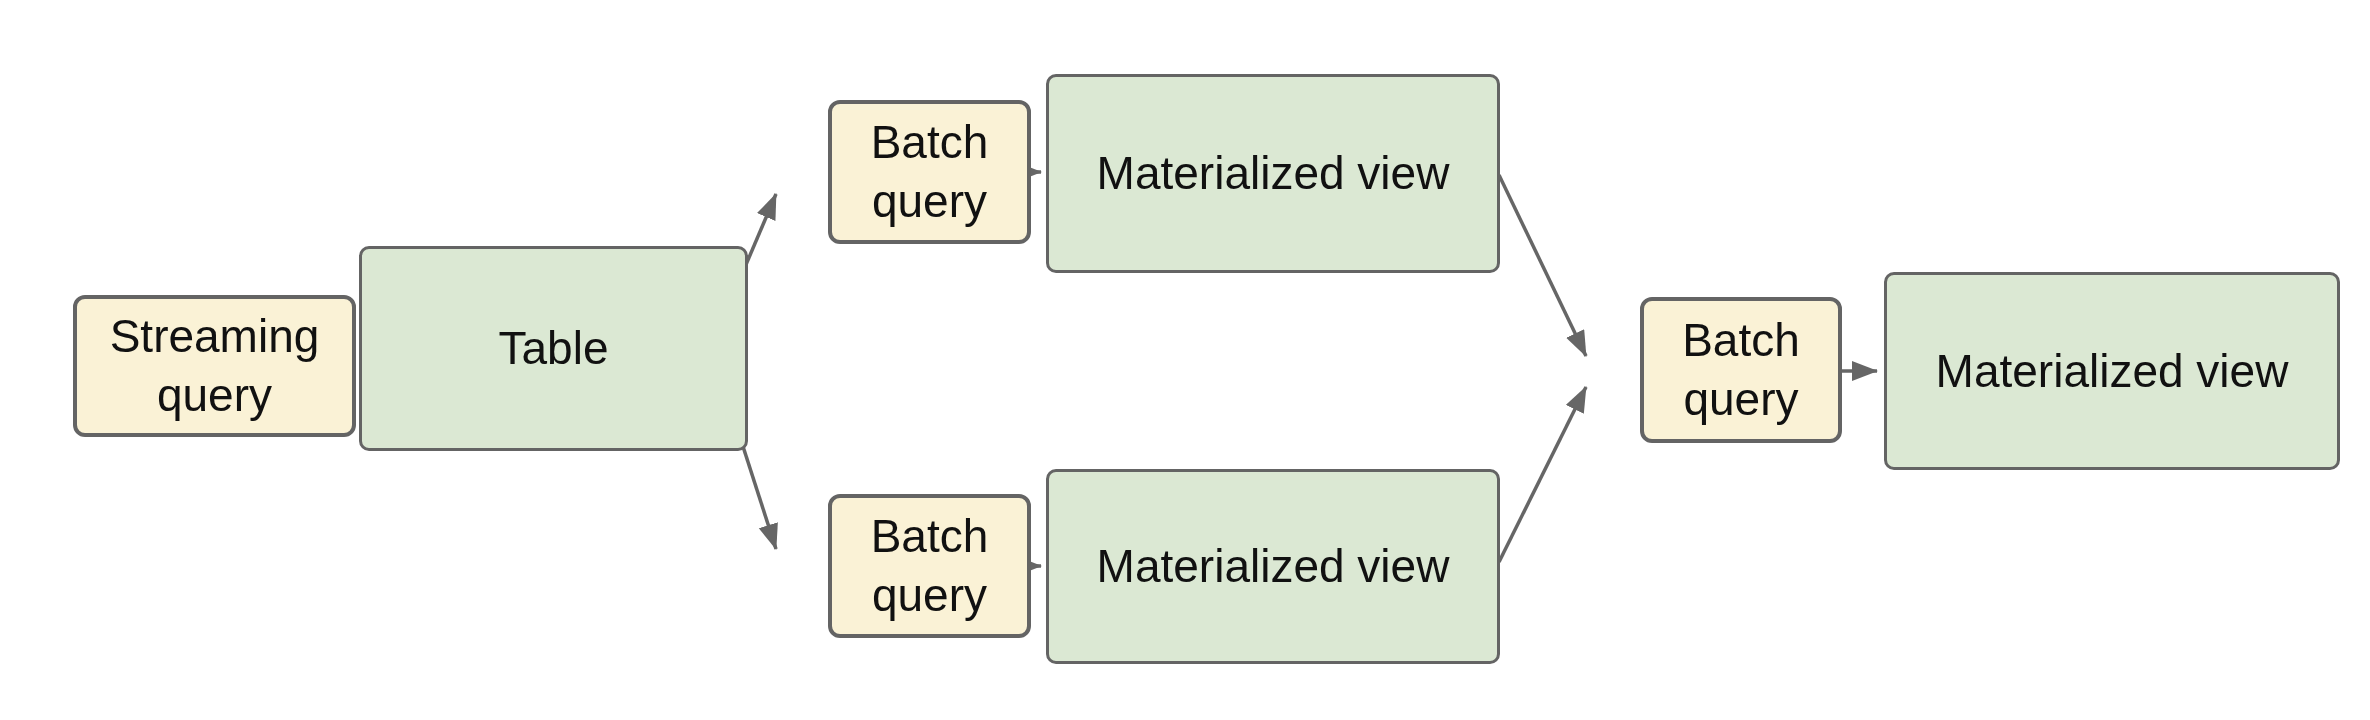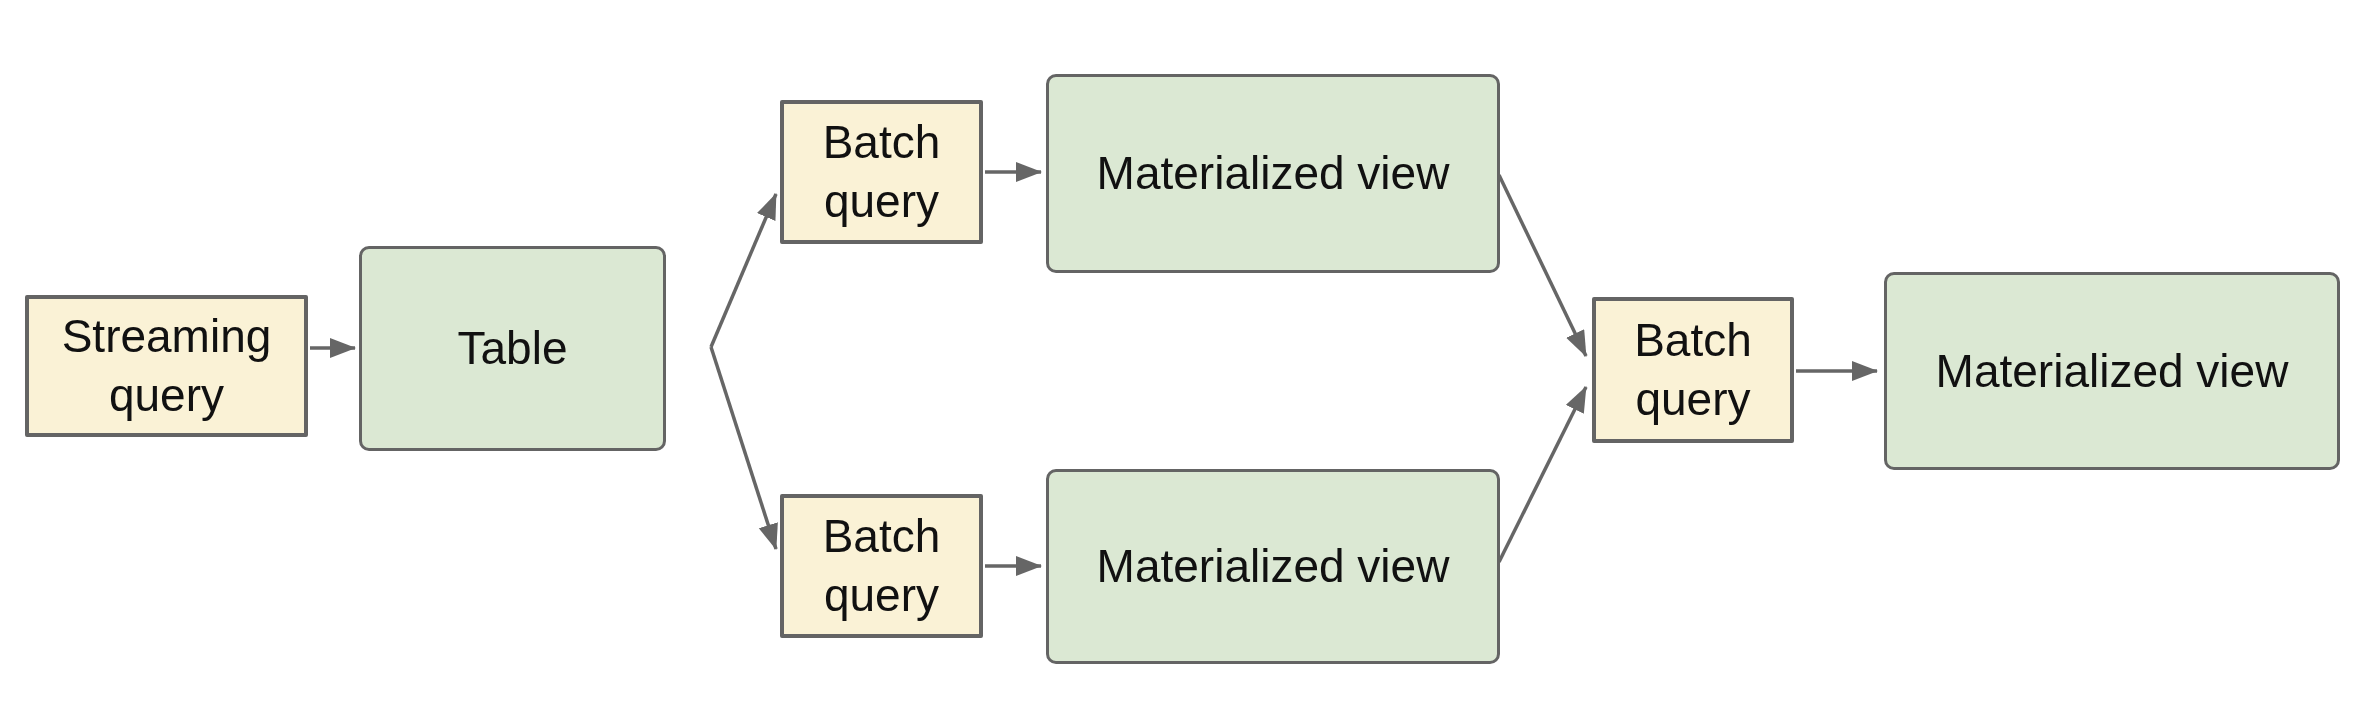--- a/index.html
+++ b/index.html
@@ -40,30 +40,31 @@
     justify-content: center;
     text-align: center;
     font-size: 46px;
     line-height: 1.28;
     color: var(--text-color, #111111);
     padding: 4px 8px;
   }
   .node.query {
     background: var(--query-fill, #faf2d6);
     border: 4px solid var(--node-border, #646464);
-    border-radius: 2px;
+    border-radius: 12px;
+    margin-left: 48px;
   }
   .node.view {
     background: var(--view-fill, #dbe8d3);
     border: 3px solid var(--node-border, #646464);
     border-radius: 10px;
   }
   
   .n-streaming   { left: 25px;   top: 295px; width: 283px; height: 142px; }
-  .n-table       { left: 359px;  top: 246px; width: 307px; height: 205px; }
+  .n-table       { left: 359px;  top: 246px; width: 389px; height: 205px; }
   .n-batch-top   { left: 780px;  top: 100px; width: 203px; height: 144px; }
   .n-mv-top      { left: 1046px; top: 74px;  width: 454px; height: 199px; }
   .n-batch-bot   { left: 780px;  top: 494px; width: 203px; height: 144px; }
   .n-mv-bot      { left: 1046px; top: 469px; width: 454px; height: 195px; }
   .n-batch-final { left: 1592px; top: 297px; width: 202px; height: 146px; }
   .n-mv-final    { left: 1884px; top: 272px; width: 456px; height: 198px; }
 </style>
 </head>
 <body>
 

